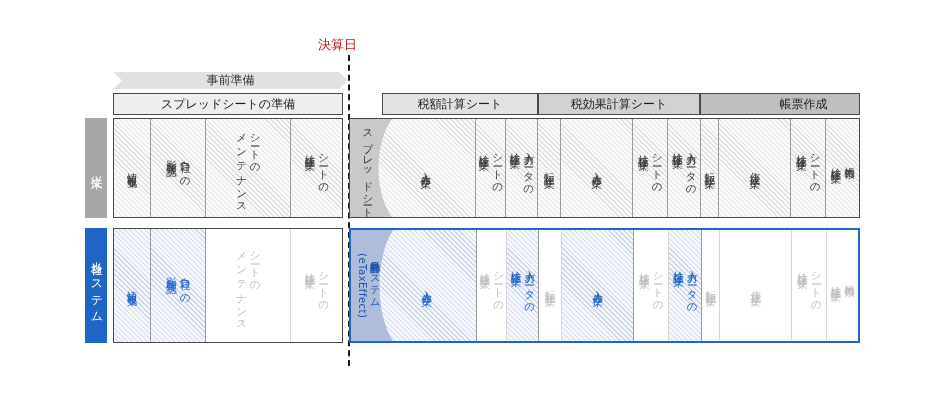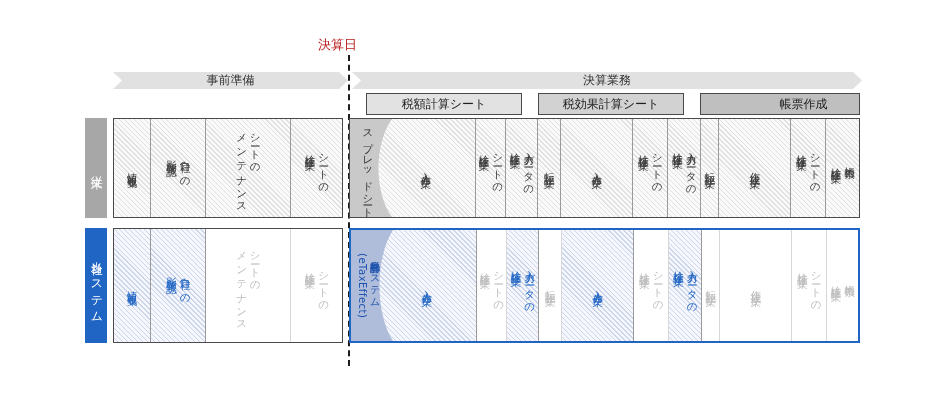--- a/index.html
+++ b/index.html
@@ -15,22 +15,22 @@
   .arrow{position:absolute;top:72px;height:17px;background:#e1e1e1;display:flex;
          align-items:flex-end;justify-content:center;font-size:12px;color:#333;}
   .arrow-pre{left:113px;width:235px;
     clip-path:polygon(0 0,calc(100% - 9px) 0,100% 50%,calc(100% - 9px) 100%,0 100%,9px 50%);}
   .arrow-close{left:352px;width:510px;
     clip-path:polygon(0 0,calc(100% - 9px) 0,100% 50%,calc(100% - 9px) 100%,0 100%,9px 50%);}
   
   .sec{position:absolute;top:93px;height:22px;border:1px solid #4a4a4a;box-sizing:border-box;
        display:flex;align-items:center;justify-content:center;font-size:12px;color:#1e1e1e;}
   .sec1{left:113px;width:230px;background:#eeeeee;}
-  .sec2{left:366px;width:156px;background:#e2e2e2;}
-  .sec3{left:538px;width:146px;background:#d2d2d2;}
+  .sec2{left:382px;width:156px;background:#e2e2e2;}
+  .sec3{left:538px;width:162px;background:#d2d2d2;}
   .sec4{left:700px;width:160px;background:#bfbfbf;padding-left:47px;}
   
   .rowlabel{position:absolute;left:85px;width:22px;display:flex;align-items:center;
             justify-content:center;color:#fff;font-size:12px;}
   .legacy-label{top:118px;height:100px;background:#a7a7a7;}
   .ours-label{top:228px;height:115px;background:#2065c4;}
   
   .box{position:absolute;box-sizing:border-box;background:#fff;}
   .legacy-prep{left:113px;top:118px;width:230px;height:100px;border:1px solid #4a4a4a;}
   .legacy-main{left:349px;top:118px;width:511px;height:100px;border:1px solid #4a4a4a;}
@@ -54,24 +54,22 @@
 <body>
 
 <div class="stage">
 
   <div class="deadline-label">決算日</div>
   <div class="deadline-line"></div>
 
   <div class="arrow arrow-pre">
     <span>事前準備</span>
   </div>
-  <div class="arrow arrow-close">
-    <span>決算業務</span>
-  </div>
-
+
+  <div class="sec sec1">スプレッドシートの準備</div>
   <div class="sec sec2">税額計算シート</div>
   <div class="sec sec3">税効果計算シート</div>
   <div class="sec sec4">帳票作成</div>
 
   <div class="rowlabel legacy-label">
     <span class="vtext">従来</span>
   </div>
 
   <div class="box legacy-prep">
     <div class="cell hatch-g" style="left:0;width:37px">

